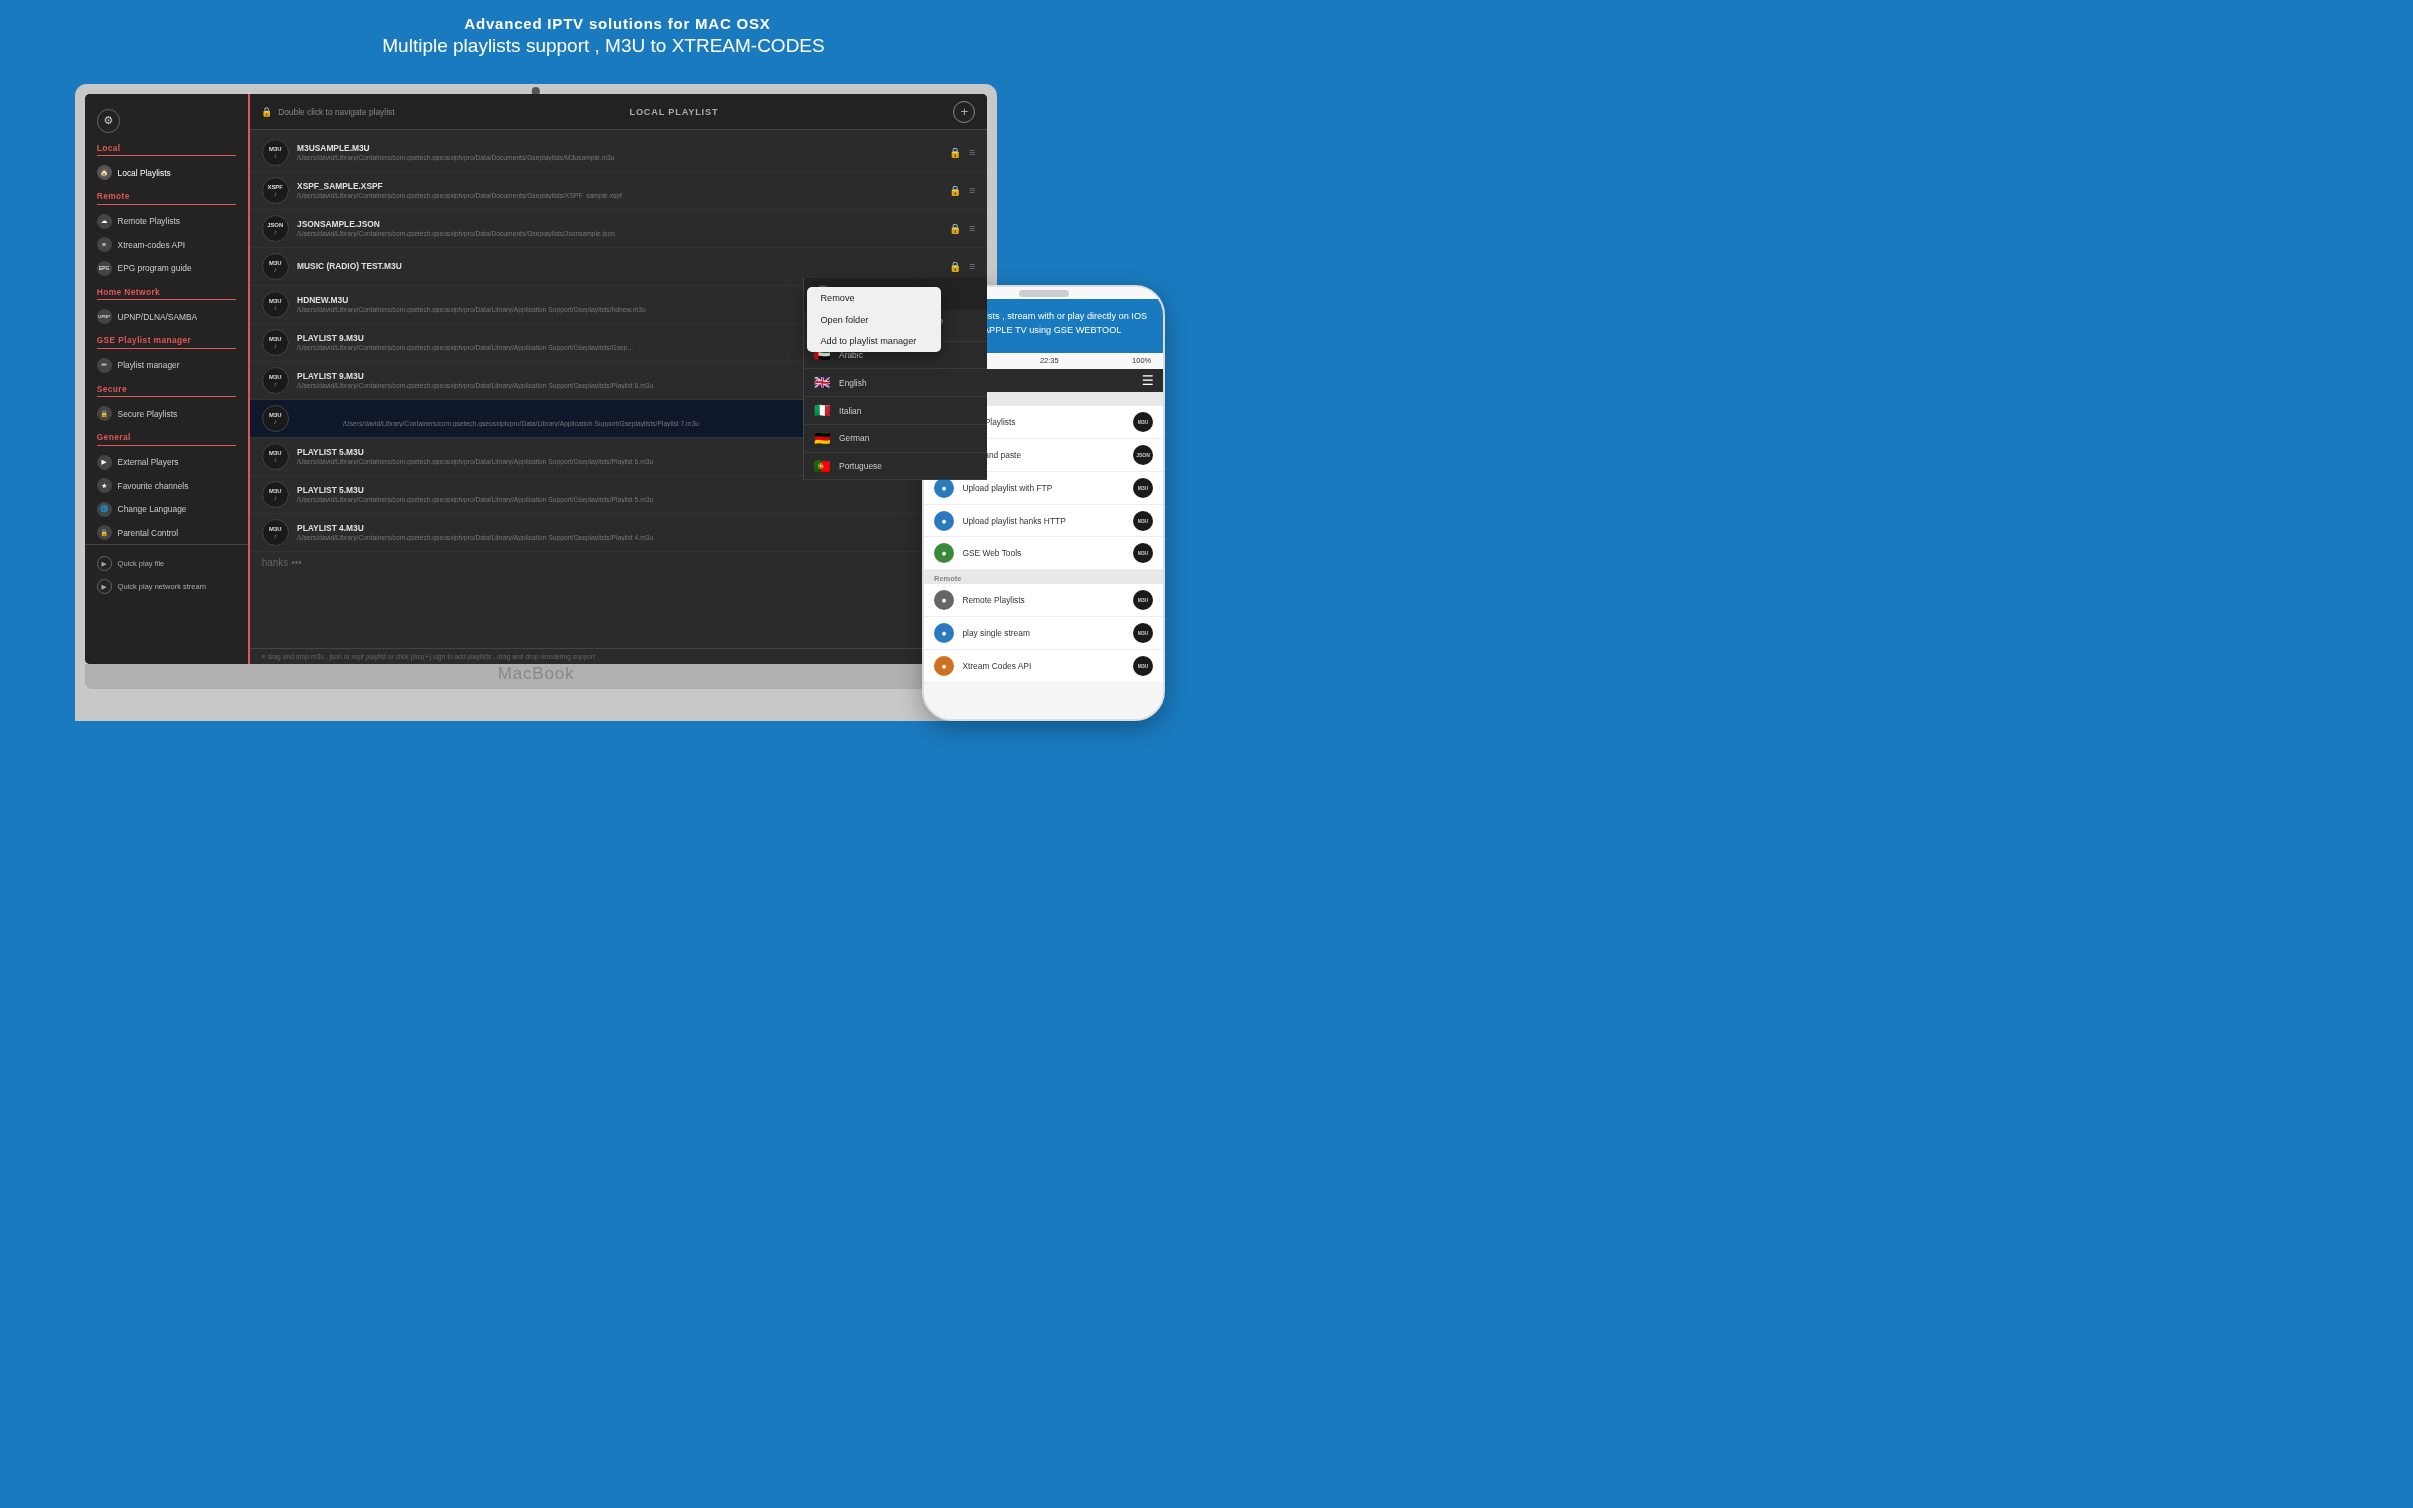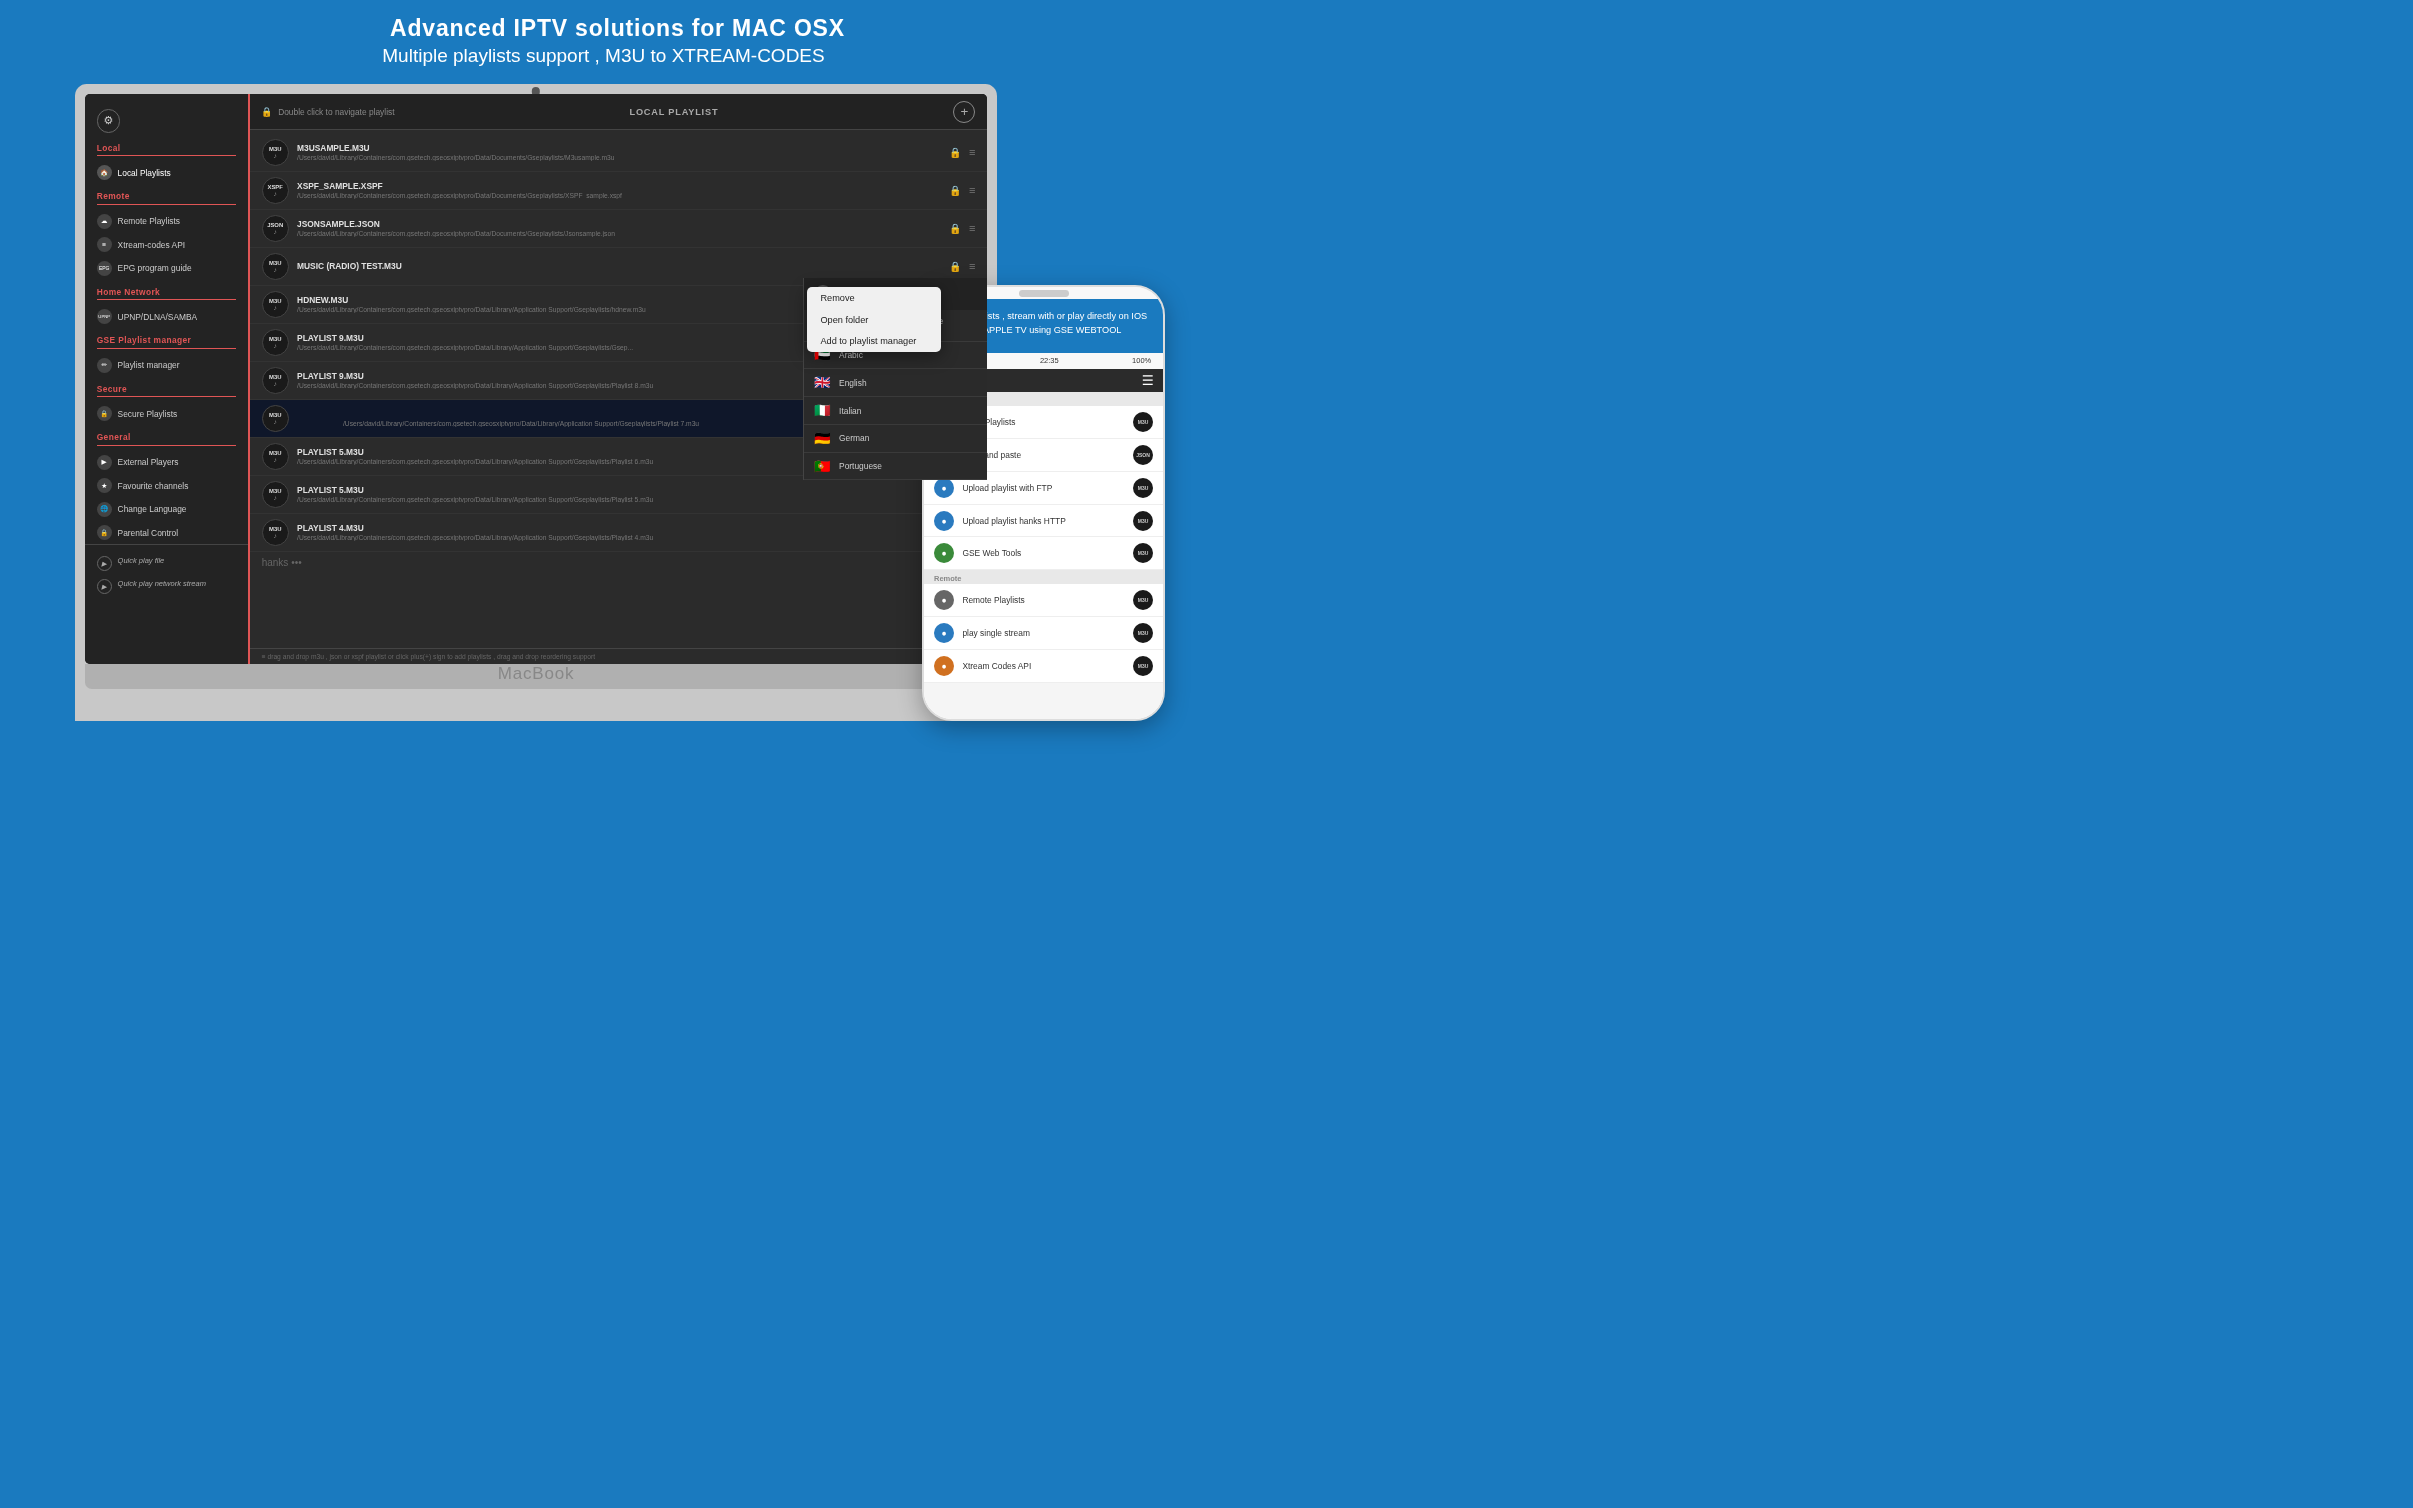--- a/index.html
+++ b/index.html
@@ -12,21 +12,21 @@
       position: relative;
     }
 
     
     .header {
       text-align: center;
       padding: 15px 0 8.4px;
       color: white;
     }
     .header h1 {
-      font-size: 23px;
+      font-size: 15px;
       font-weight: 700;
       letter-spacing: 0.8px;
       margin-left: 28px;
     }
     .header p {
       font-size: 19px;
       font-weight: 400;
       margin-top: 3.4px;
     }
 
@@ -133,26 +133,26 @@
       cursor: pointer;
     }
 
     
     .sidebar-bottom {
       border-top: 0.8px solid #444;
       padding: 6.7px 0;
     }
     .sidebar-bottom-item {
       display: flex;
+      align-items: center;
       gap: 5.9px;
       padding: 4.2px 11.7px;
       color: #aaa;
       font-size: 7.5px;
       cursor: pointer;
-      font-style: italic;
     }
     .play-circle {
       width: 15px;
       height: 15px;
       border-radius: 50%;
       border: 1.7px solid #666;
       display: flex;
       align-items: center;
       justify-content: center;
       font-size: 6.7px;

